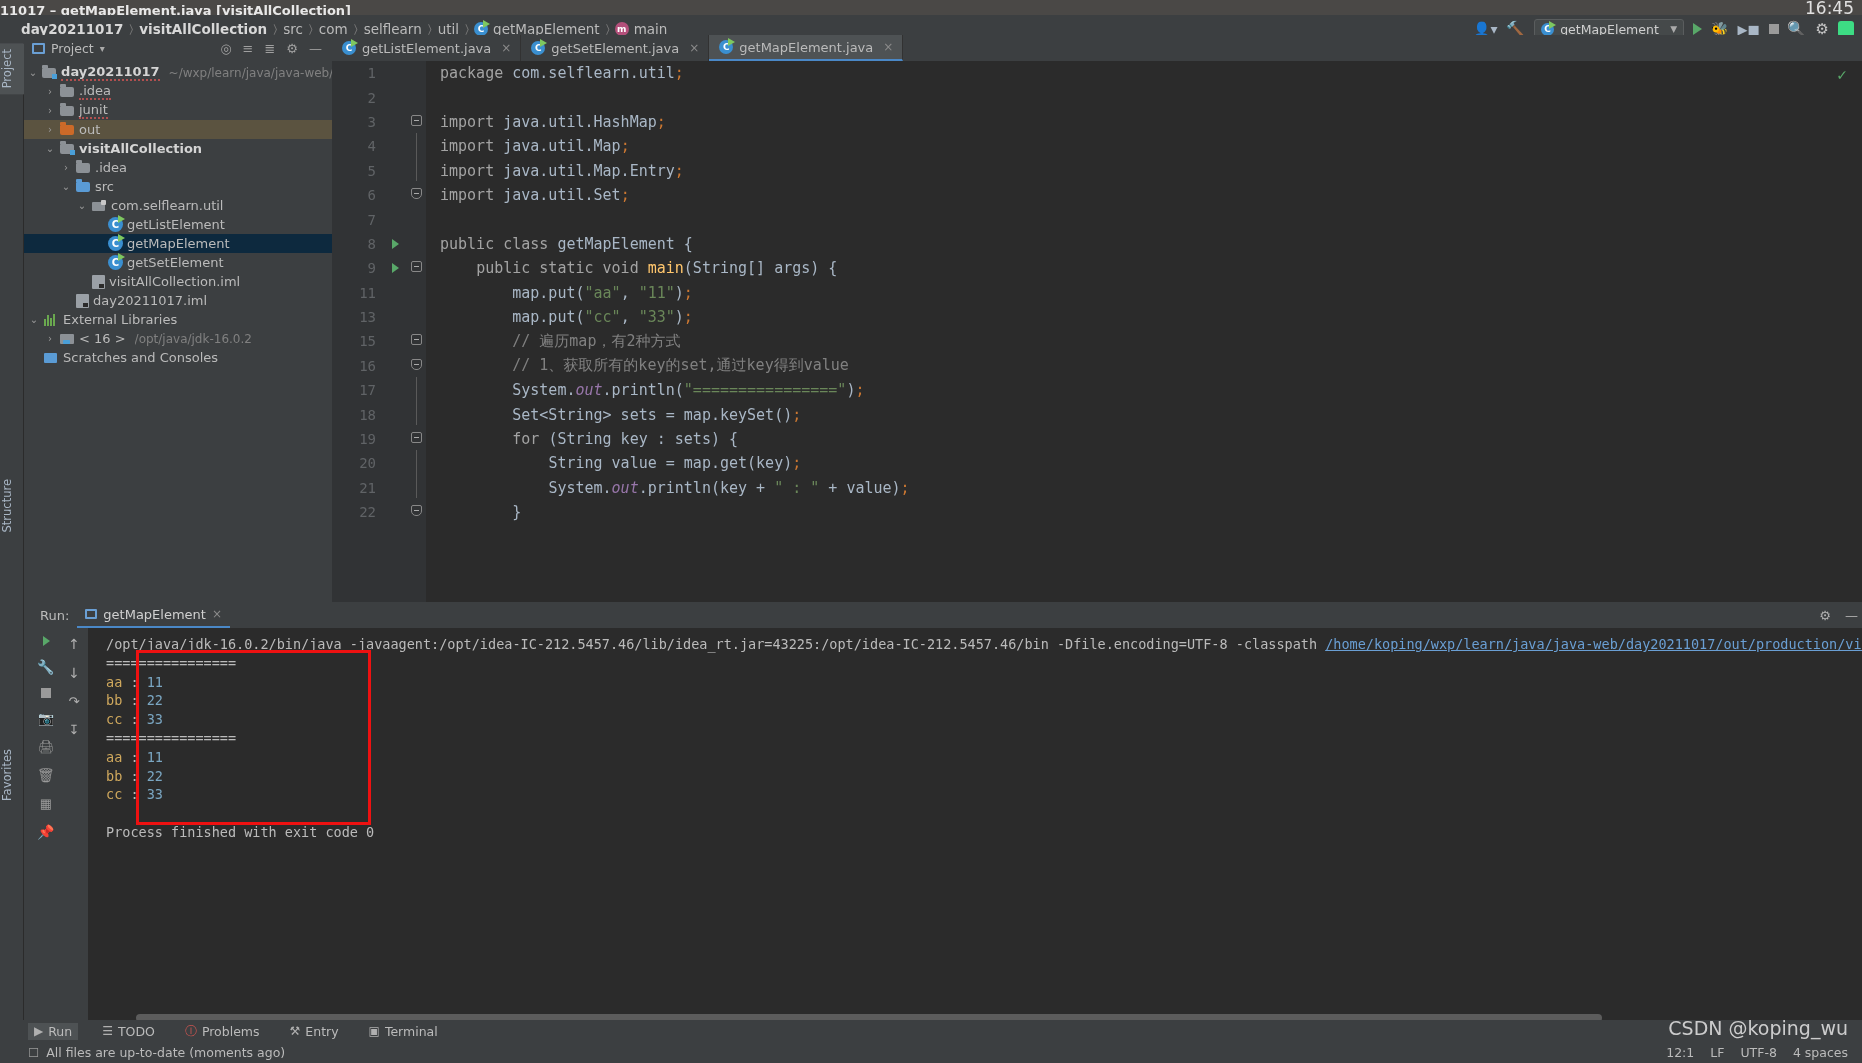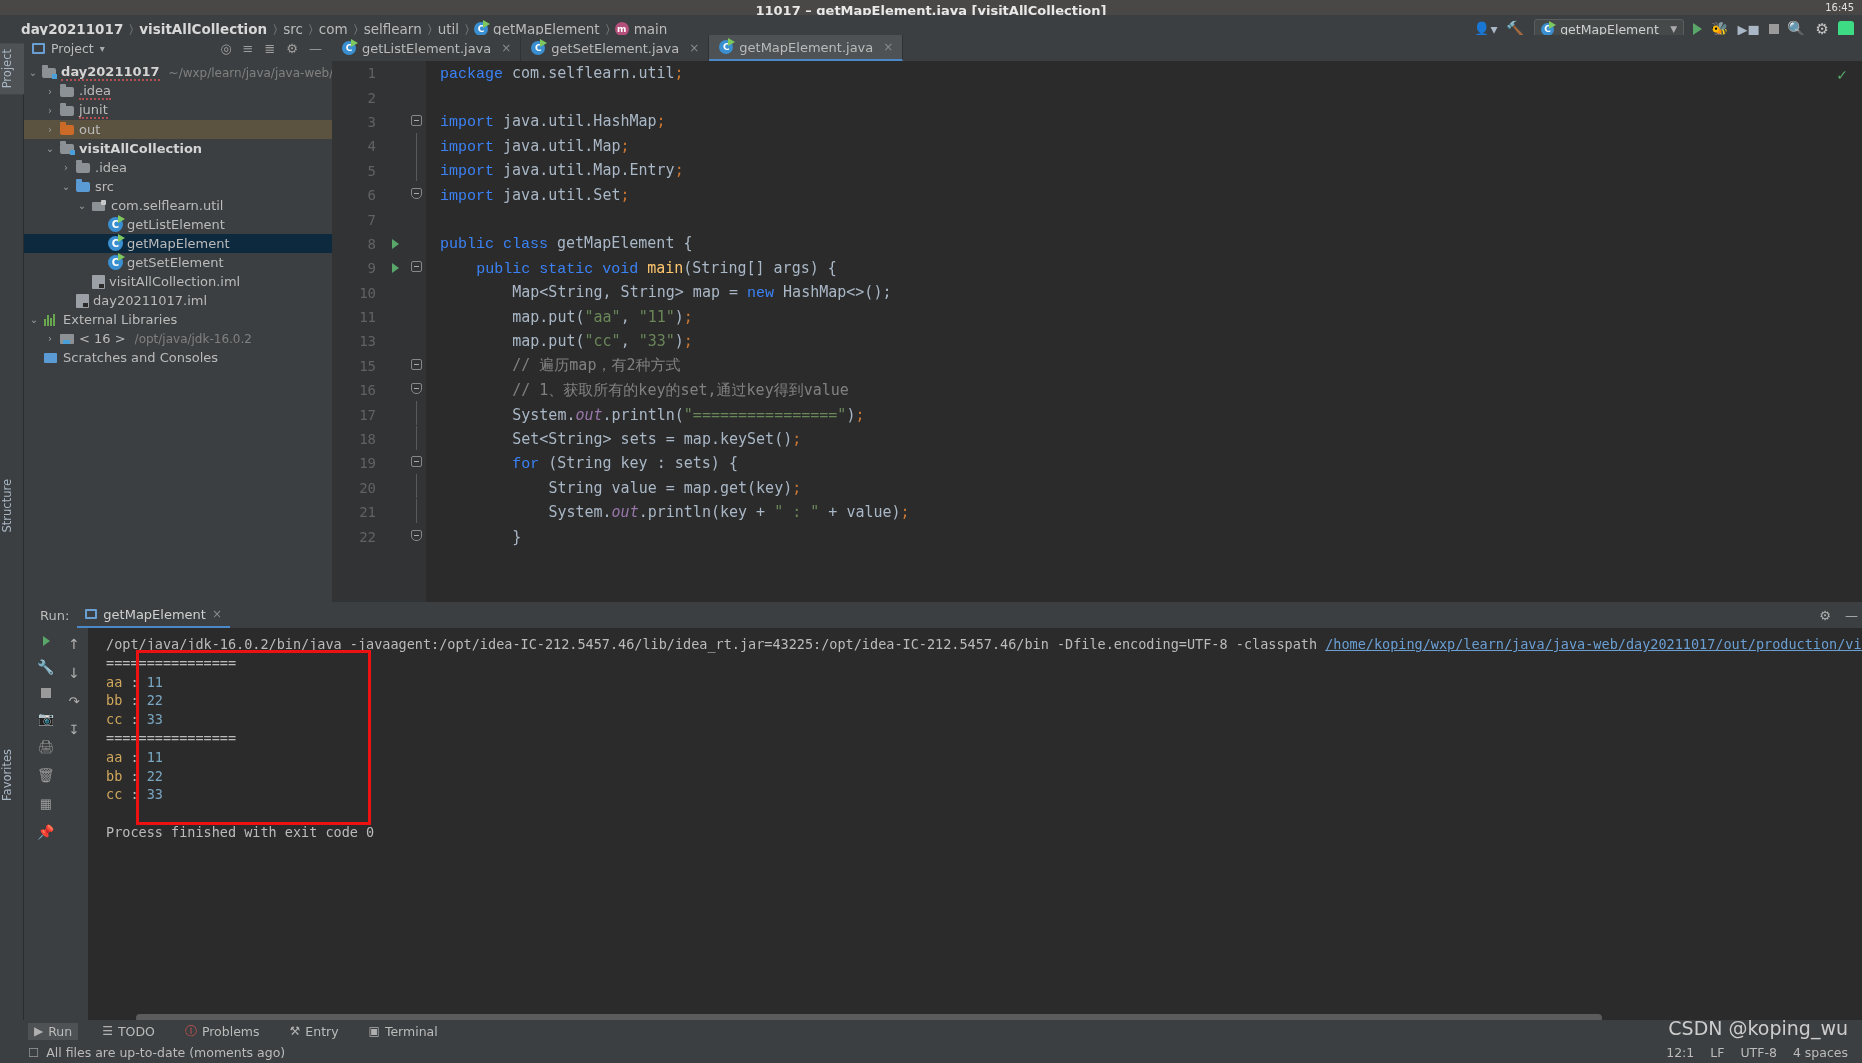--- a/index.html
+++ b/index.html
@@ -9,21 +9,21 @@
     font-family: "DejaVu Sans", "Liberation Sans", sans-serif;
     overflow: hidden;
   }
   .app { position: relative; width: 1862px; height: 1063px; background: #3c3f41; }
 
   
   .os-title {
     position: absolute; left: 0; top: 0; width: 1862px; height: 15px;
     background: #4a4846; color: #e8e8e8;
     font-size: 13px; font-weight: bold;
-    display: flex; align-items: flex-end; justify-content: center;
+    display: flex; align-items: flex-end; 
     overflow: hidden; line-height: 14px;
   }
   .os-title span { display:block; transform: translateY(3px); }
 
   
   .navbar {
     position: absolute; left: 0; top: 15px; width: 1862px; height: 28px;
     background: #3c3f41; display: flex; align-items: center;
     padding-left: 20px; font-size: 13.5px; color: #bbbbbb;
   }
@@ -162,21 +162,21 @@
     width: 20px; text-align: center; flex: 0 0 auto;
     color: #8a8a8a; font-size: 11px;
   }
   .fbox {
     display:inline-block; width:11px; height:11px; border:1px solid #888;
     border-radius:2px; position:relative; background:#313335;
   }
   .fbox::after { content:""; position:absolute; left:2px; top:4px; width:5px; height:1px; background:#aaa; }
   .fbox.bot { border-radius:2px 2px 5px 5px; }
   .ctext { padding-left: 14px; }
-  .kw { color: #3b82f6; font-family: Liberation Mono, monospace; }
+  .kw { color: #a3a3a3; }
   .str { color: #6a8759; }
   .cmt { color: #808080; }
   .fn { color: #ffc66d; }
   .field-i { color: #9876aa; font-style: italic; }
   .pl { color: #a9b7c6; }
   .semi { color: #cc7832; }
 
   
   .marker-ok { position:absolute; right: 14px; top: 6px; color:#59a869; font-size: 14px; }
 
@@ -242,21 +242,21 @@
   .status-right {
     margin-left: auto; display: flex; align-items: center; gap: 16px; padding-right: 14px;
   }
   .watermark {
     position: absolute; right: 14px; bottom: 24px;
     font-size: 19px; color: #d9d9d9; opacity: .92;
     font-family: "DejaVu Sans", sans-serif;
   }
   .topright-os {
     position: absolute; right: 0; top: 0; height: 15px; display:flex; align-items:center; gap:10px;
-    color:#e0e0e0; font-size: 10px; padding-right: 8px;
+    color:#e0e0e0; font-size: 17px; padding-right: 8px;
   }
   .magenta-edge { position:absolute; left:0; top:15px; width:3px; height:1048px; background:#6b1f4a; }
 </style>
 </head>
 <body>
 
 <div class="app">
 
   <div class="os-title">
     <span>11017 – getMapElement.java [visitAllCollection]</span>
@@ -476,21 +476,20 @@
     <div class="lines" id="code-lines">
         <div class="cline"><span class="lnum">1</span><span class="gmark"></span><span class="fold"></span><span class="ctext"><span class="kw">package</span> <span class="pl">com.selflearn.util</span><span class="semi">;</span></span></div>
         <div class="cline"><span class="lnum">2</span><span class="gmark"></span><span class="fold"></span><span class="ctext"></span></div>
         <div class="cline"><span class="lnum">3</span><span class="gmark"></span><span class="fold"><span class="fbox"></span></span><span class="ctext"><span class="kw">import</span> <span class="pl">java.util.HashMap</span><span class="semi">;</span></span></div>
         <div class="cline"><span class="lnum">4</span><span class="gmark"></span><span class="fold"><span style="display:inline-block;width:1px;height:24px;background:#5a5a5a;"></span></span><span class="ctext"><span class="kw">import</span> <span class="pl">java.util.Map</span><span class="semi">;</span></span></div>
         <div class="cline"><span class="lnum">5</span><span class="gmark"></span><span class="fold"><span style="display:inline-block;width:1px;height:24px;background:#5a5a5a;"></span></span><span class="ctext"><span class="kw">import</span> <span class="pl">java.util.Map.Entry</span><span class="semi">;</span></span></div>
         <div class="cline"><span class="lnum">6</span><span class="gmark"></span><span class="fold"><span class="fbox bot"></span></span><span class="ctext"><span class="kw">import</span> <span class="pl">java.util.Set</span><span class="semi">;</span></span></div>
         <div class="cline"><span class="lnum">7</span><span class="gmark"></span><span class="fold"></span><span class="ctext"></span></div>
         <div class="cline"><span class="lnum">8</span><span class="gmark"><span class="tri-green-sm"></span></span><span class="fold"></span><span class="ctext"><span class="kw">public class </span><span class="pl">getMapElement </span><span class="pl">{</span></span></div>
         <div class="cline"><span class="lnum">9</span><span class="gmark"><span class="tri-green-sm"></span></span><span class="fold"><span class="fbox"></span></span><span class="ctext">    <span class="kw">public static void </span><span class="fn">main</span><span class="pl">(String[] args) {</span></span></div>
-        <div class="cline"><span class="lnum">10</span><span class="gmark"></span><span class="fold"></span><span class="ctext">        <span class="pl">Map&lt;String, String&gt; map = </span><span class="kw">new </span><span class="pl">HashMap&lt;&gt;();</span></span></div>
         <div class="cline"><span class="lnum">11</span><span class="gmark"></span><span class="fold"></span><span class="ctext">        <span class="pl">map.put(</span><span class="str">"aa"</span><span class="pl">, </span><span class="str">"11"</span><span class="pl">)</span><span class="semi">;</span></span></div>
         <div class="cline"><span class="lnum">13</span><span class="gmark"></span><span class="fold"></span><span class="ctext">        <span class="pl">map.put(</span><span class="str">"cc"</span><span class="pl">, </span><span class="str">"33"</span><span class="pl">)</span><span class="semi">;</span></span></div>
         <div class="cline"><span class="lnum">15</span><span class="gmark"></span><span class="fold"><span class="fbox"></span></span><span class="ctext">        <span class="cmt">// 遍历map，有2种方式</span></span></div>
         <div class="cline"><span class="lnum">16</span><span class="gmark"></span><span class="fold"><span class="fbox bot"></span></span><span class="ctext">        <span class="cmt">// 1、获取所有的key的set,通过key得到value</span></span></div>
         <div class="cline"><span class="lnum">17</span><span class="gmark"></span><span class="fold"><span style="display:inline-block;width:1px;height:24px;background:#5a5a5a;"></span></span><span class="ctext">        <span class="pl">System.</span><span class="field-i">out</span><span class="pl">.println(</span><span class="str">"================"</span><span class="pl">)</span><span class="semi">;</span></span></div>
         <div class="cline"><span class="lnum">18</span><span class="gmark"></span><span class="fold"><span style="display:inline-block;width:1px;height:24px;background:#5a5a5a;"></span></span><span class="ctext">        <span class="pl">Set&lt;String&gt; sets = map.keySet()</span><span class="semi">;</span></span></div>
         <div class="cline"><span class="lnum">19</span><span class="gmark"></span><span class="fold"><span class="fbox"></span></span><span class="ctext">        <span class="kw">for </span><span class="pl">(String key : sets) {</span></span></div>
         <div class="cline"><span class="lnum">20</span><span class="gmark"></span><span class="fold"><span style="display:inline-block;width:1px;height:24px;background:#5a5a5a;"></span></span><span class="ctext">            <span class="pl">String value = map.get(key)</span><span class="semi">;</span></span></div>
         <div class="cline"><span class="lnum">21</span><span class="gmark"></span><span class="fold"><span style="display:inline-block;width:1px;height:24px;background:#5a5a5a;"></span></span><span class="ctext">            <span class="pl">System.</span><span class="field-i">out</span><span class="pl">.println(key + </span><span class="str">" : "</span><span class="pl"> + value)</span><span class="semi">;</span></span></div>
         <div class="cline"><span class="lnum">22</span><span class="gmark"></span><span class="fold"><span class="fbox bot"></span></span><span class="ctext">        <span class="pl">}</span></span></div>

